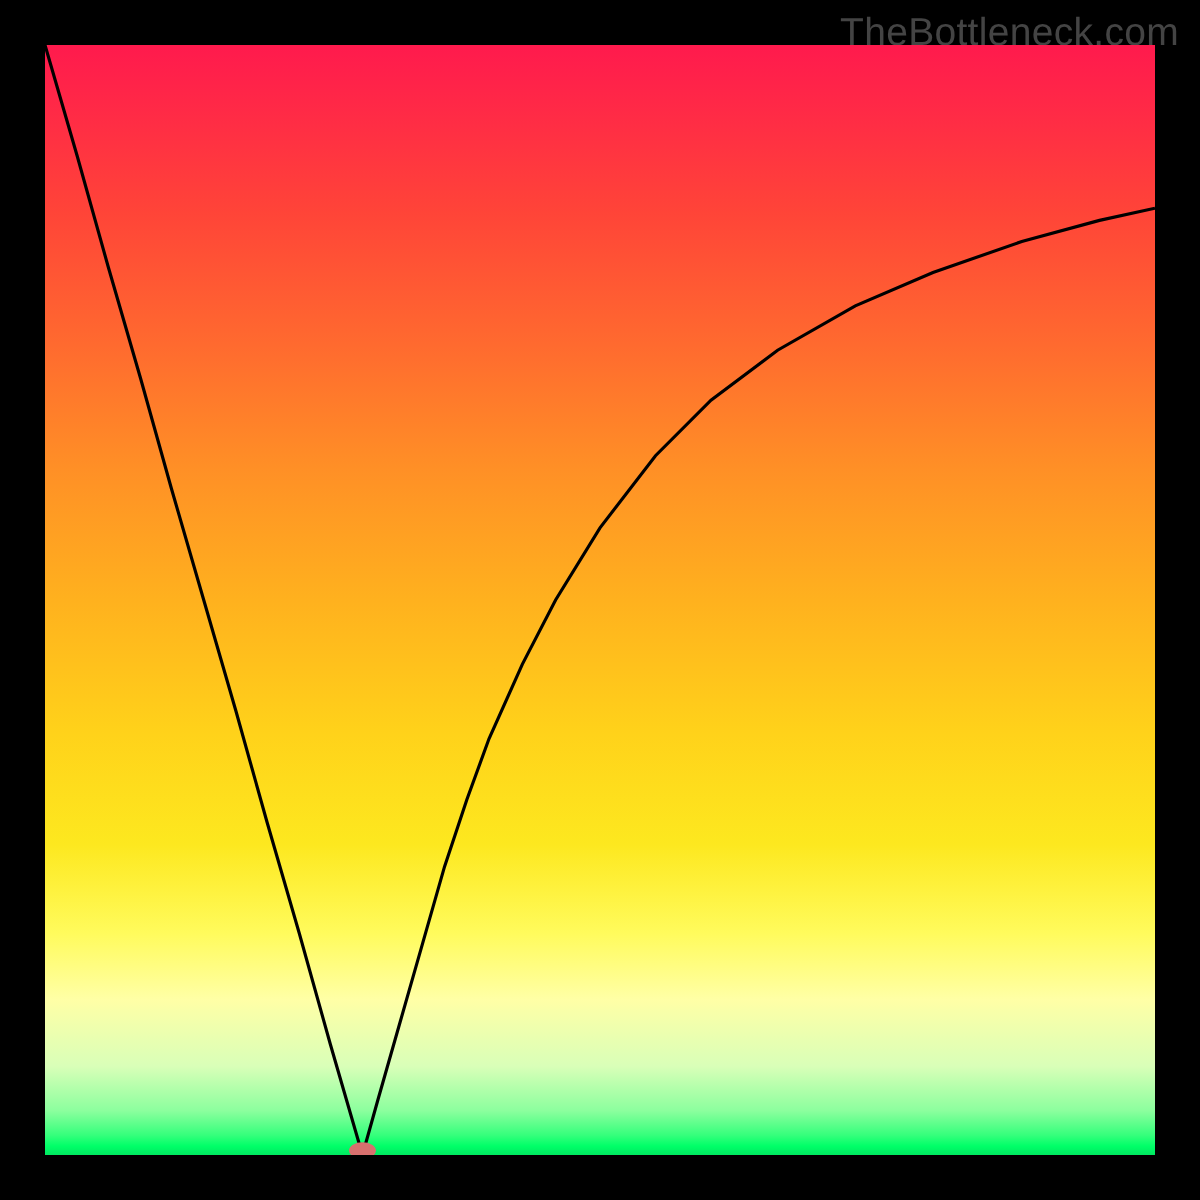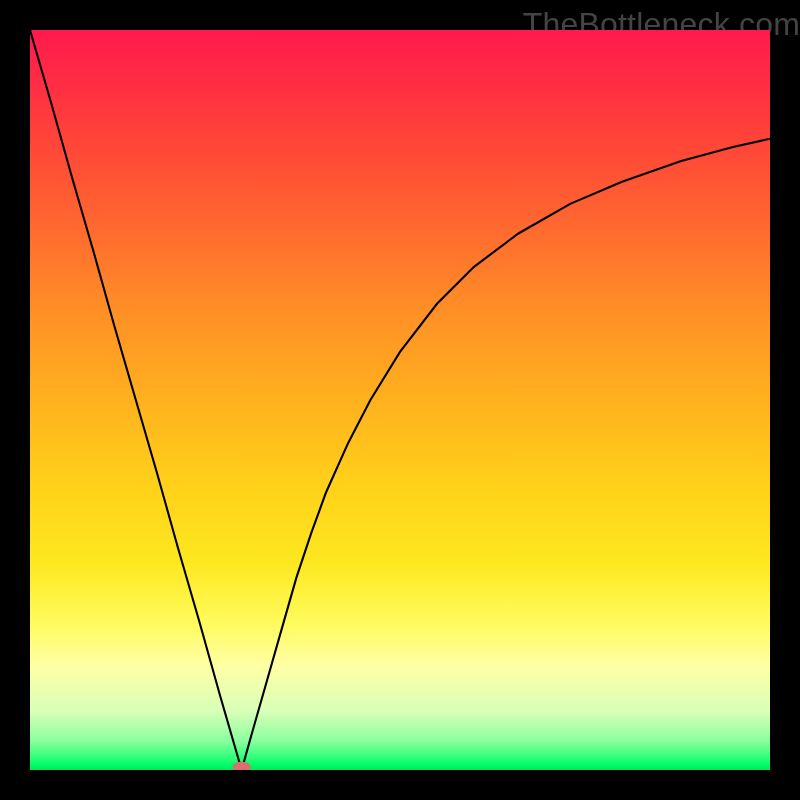--- a/index.html
+++ b/index.html
@@ -38,23 +38,23 @@
       #d9ffb8 92%,
       #8cff9e 96%,
       #36ff7c 98.2%,
       #00ff68 99.2%,
       #00e860 100%
     );
   }
   .watermark {
     position: absolute;
     top: 6px;
-    right: 0;
+    right: 14px;
     color: #444;
-    font-size: 32px;
+    font-size: 26px;
     font-weight: 400;
     letter-spacing: 0.2px;
     user-select: none;
   }
   .curve-svg {
     position: absolute;
     left: 0;
     top: 0;
     width: 740px;
     height: 740px;

